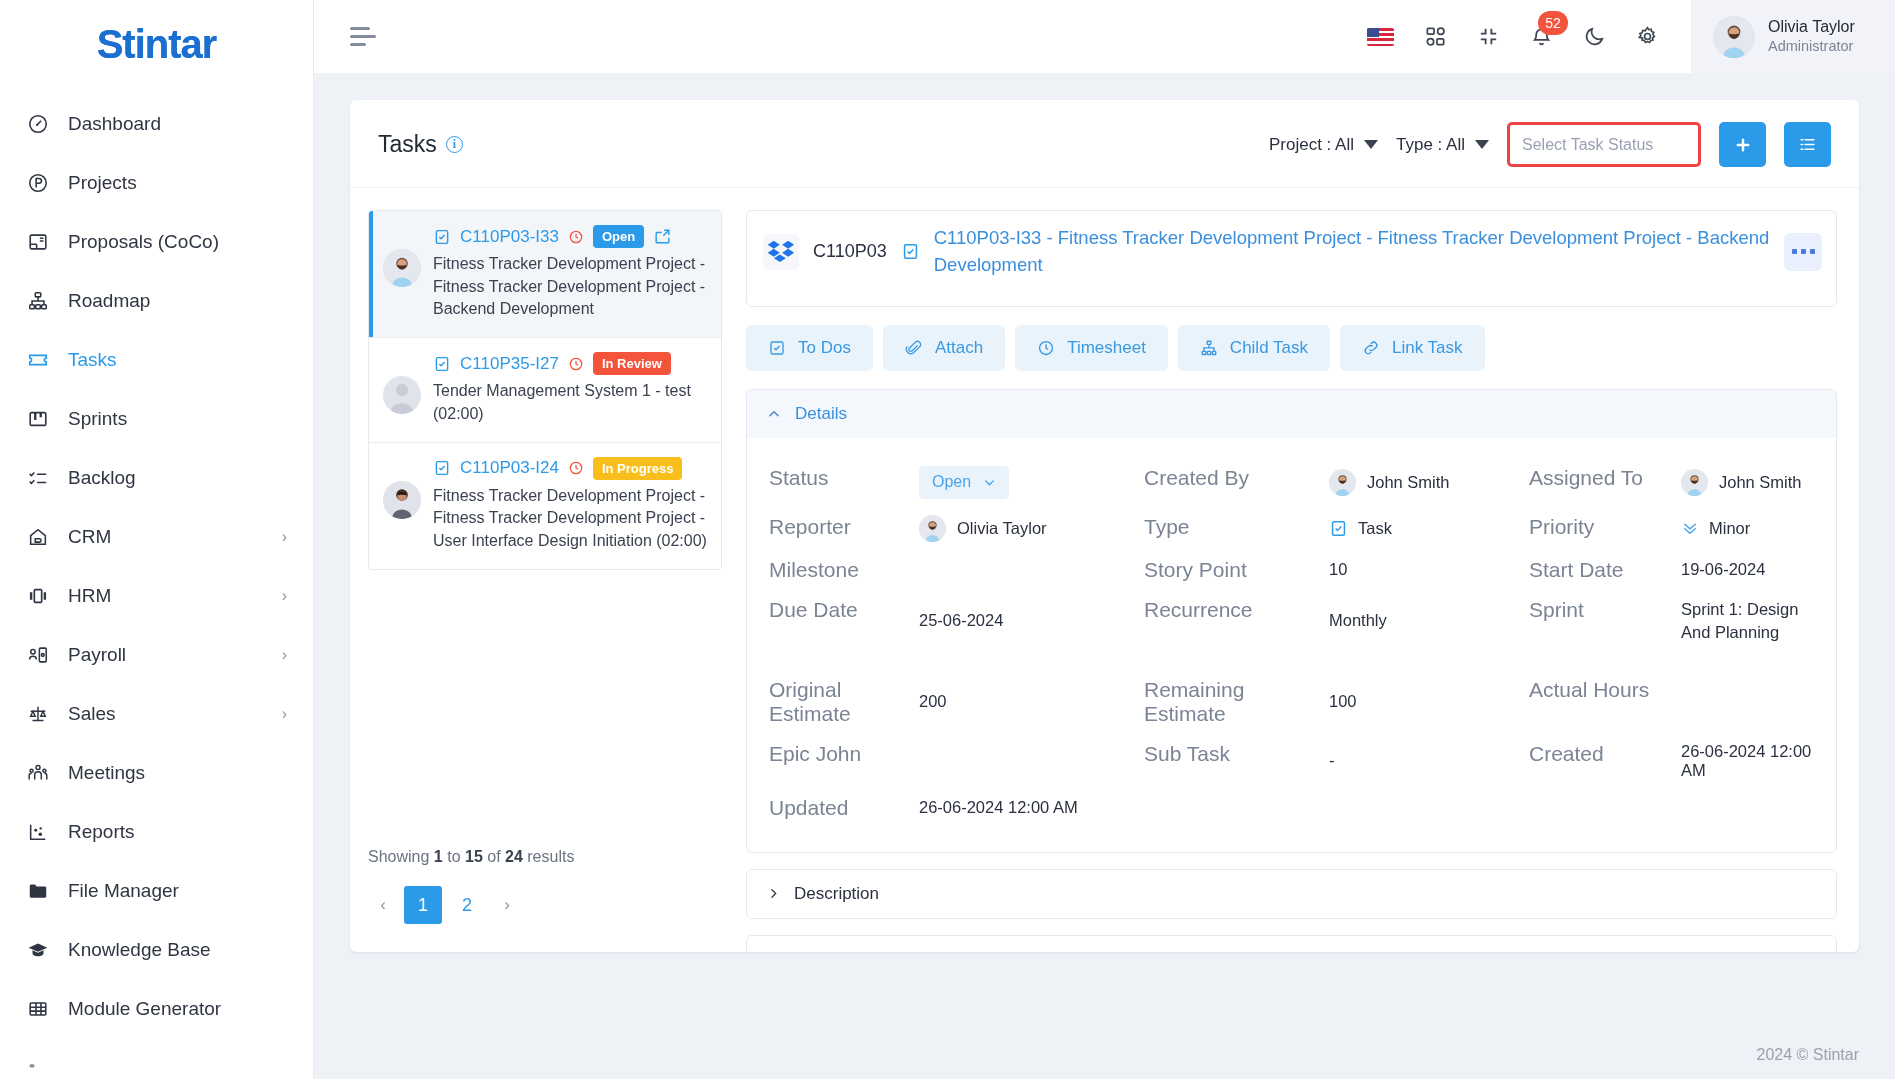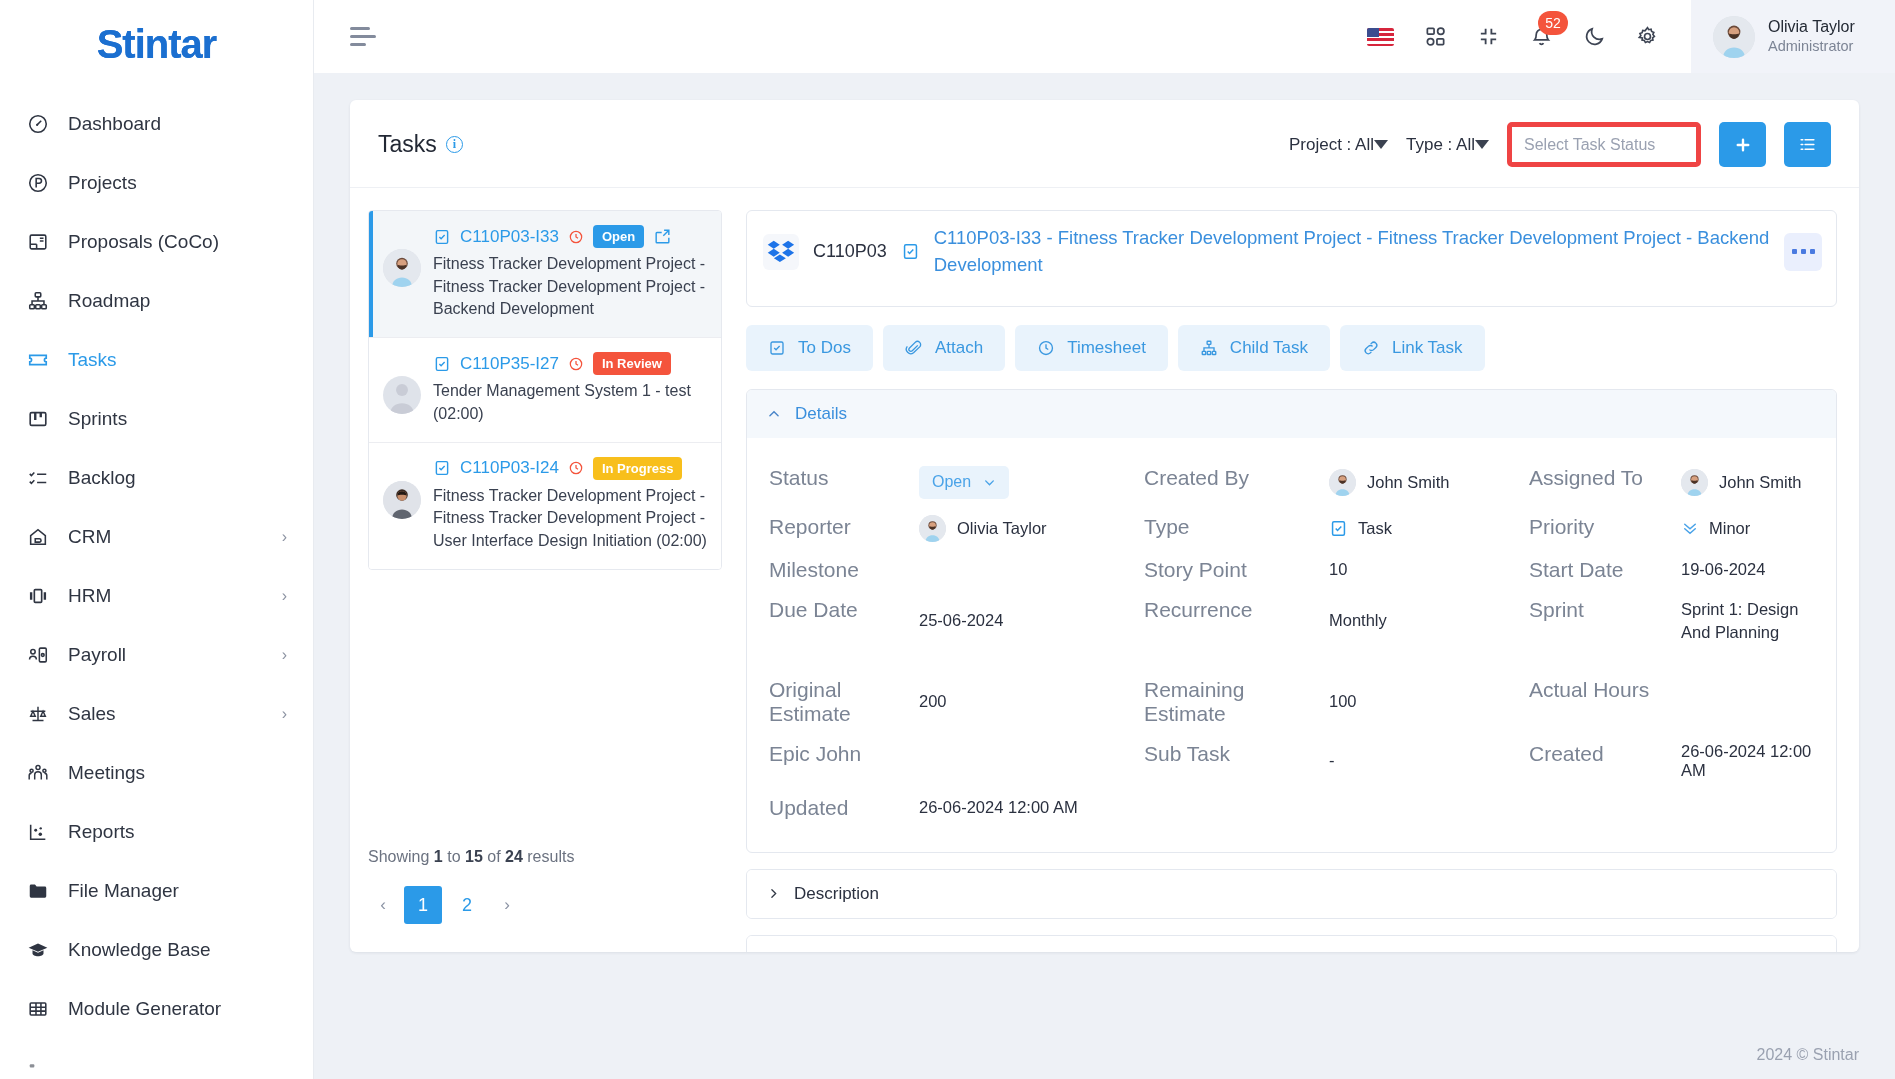--- a/index.html
+++ b/index.html
@@ -77,24 +77,24 @@
   .content { padding: 27px 36px 0 36px; flex: 1 1 auto; overflow: hidden; }
   .card {
     background: #fff; border-radius: 6px; box-shadow: 0 1px 3px rgba(30,40,70,.09);
     height: 852px; display: flex; flex-direction: column; overflow: hidden;
   }
   .card-head { display: flex; align-items: center; padding: 22px 28px 20px 28px; }
   .card-title { font-size: 23px; color: #222834; display: flex; align-items: center; gap: 9px; }
   .info-ico { width: 17px; height: 17px; border-radius: 50%; border: 1.6px solid #2b9ae8; color:#2b9ae8;
     font-size: 12px; line-height: 14px; text-align: center; font-family: "Liberation Serif", serif; font-weight: bold;}
   .head-tools { margin-left: auto; display: flex; align-items: center; gap: 18px; }
-  .filter-drop { display: flex; align-items: center; font-size: 17px; color: #2b3140; cursor:pointer; }
+  .filter-drop { display: flex; align-items: center; gap: 10px; font-size: 17px; color: #2b3140; cursor:pointer; }
   .caret { width:0;height:0;border-left:7px solid transparent;border-right:7px solid transparent;border-top:9px solid #3b4250; }
   .status-select {
-    width: 194px; height: 45px; border: 5px solid #ef4444; border-radius: 5px;
+    width: 194px; height: 45px; border: 3px solid #ef4444; border-radius: 5px;
     display: flex; align-items: center; padding: 0 12px; color: #9aa1b1; font-size: 16px;
     background:#fff; cursor: text;
   }
   .sq-btn {
     width: 47px; height: 45px; border-radius: 5px; background: #2b9ae8; color:#fff;
     display: flex; align-items: center; justify-content: center; cursor: pointer; border: none;
   }
   .card-body { display: flex; flex: 1 1 auto; overflow: hidden; border-top: 1px solid #eef0f4; }
 
   

